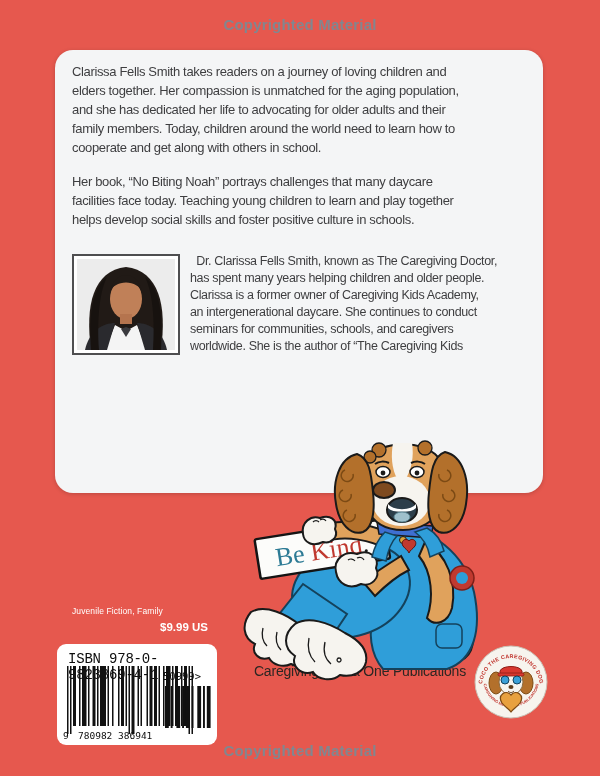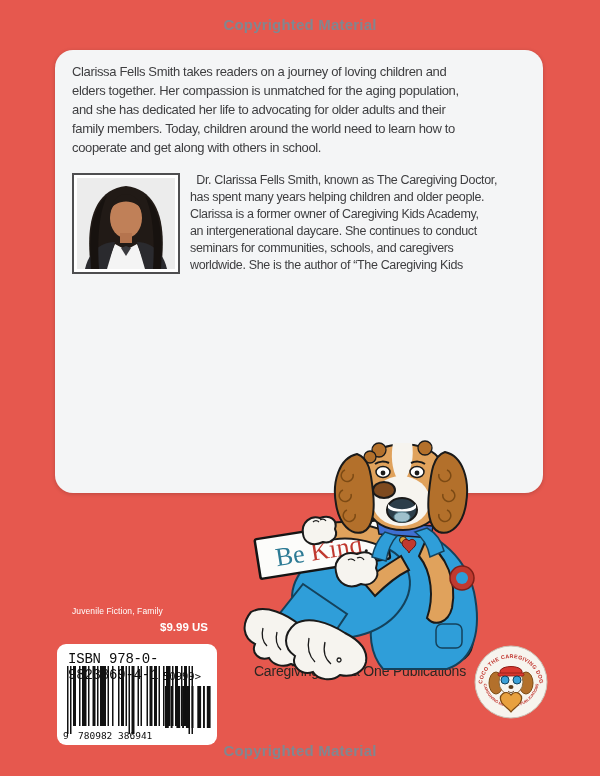--- a/index.html
+++ b/index.html
@@ -41,20 +41,23 @@
 <body>
 
 <div class="copyright top">Copyrighted Material</div>
 
 <div class="panel">
   <p class="para p1">Clarissa Fells Smith takes readers on a journey of loving children and
 elders together. Her compassion is unmatched for the aging population,
 and she has dedicated her life to advocating for older adults and their
 family members. Today, children around the world need to learn how to
 cooperate and get along with others in school.</p>
+  <p class="para p2">Her book, “No Biting Noah” portrays challenges that many daycare
+facilities face today. Teaching young children to learn and play together
+helps develop social skills and foster positive culture in schools.</p>
   <div class="bio-row">
     <div class="photo">
       <svg viewBox="0 0 98 91">
         <rect x="0" y="0" width="98" height="91" fill="#ececec"></rect>
         <path d="M14,91 C8,46 16,12 49,8 C82,12 90,46 84,91 Z" fill="#211a16"></path>
         <ellipse cx="49" cy="40" rx="16" ry="20" fill="#c08058"></ellipse>
         <path d="M33,34 C36,20 62,20 65,34 C64,24 58,16 49,16 C40,16 34,24 33,34 Z" fill="#211a16"></path>
         <rect x="43" y="55" width="12" height="10" fill="#b5744e"></rect>
         <path d="M28,91 L38,66 L49,72 L60,66 L70,91 Z" fill="#f4f4f4"></path>
         <path d="M8,91 C12,72 26,64 38,64 L30,91 Z" fill="#2a2a2e"></path>

